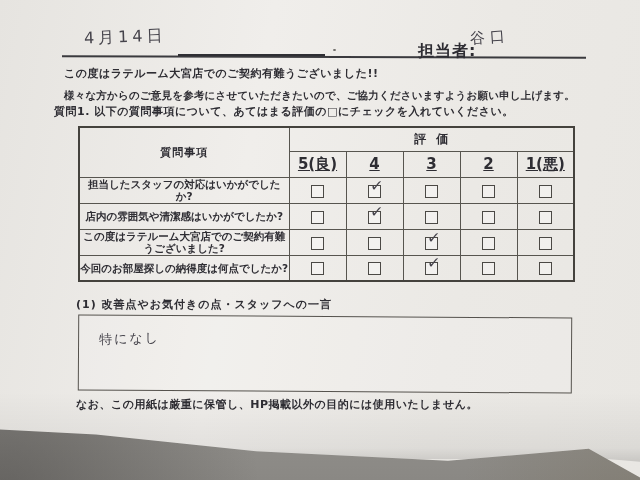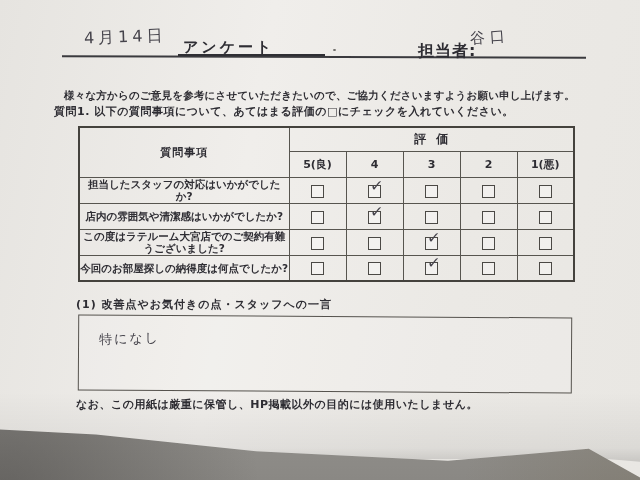--- a/index.html
+++ b/index.html
@@ -46,21 +46,21 @@
   }
   table.rating col.qcol{width:210px;}
   table.rating col.rcol{width:57px;}
   table.rating th, table.rating td{
     border:1px solid #57554f; color:var(--print); font-weight:bold;
     text-align:center; vertical-align:middle; padding:0;margin-top:40px;
   }
   table.rating{border:2px solid #44423d;}
   th.q-head{font-size:11px; letter-spacing:1px; height:50px;}
   th.r-head{font-size:12px; letter-spacing:10px; text-indent:10px; height:24px;}
-  tr.cols-row th{font-size:11px; height:26px;}
+  tr.cols-row th{font-size:15px; height:26px;text-decoration:underline;}
   td.q-cell{font-size:10.5px; height:26px; line-height:1.15; padding:1px 2px;}
   td.r-cell{height:26px;}
   .checkbox{
     position:relative; display:inline-block; width:13px; height:13px;
     border:1.5px solid #4b4945; background:rgba(255,255,255,.35); vertical-align:middle;
   }
   .check{
     position:absolute; left:1px; top:-8px; font-size:16px; line-height:1;
     color:var(--ink); font-weight:normal; transform:rotate(3deg);
   }
@@ -72,27 +72,27 @@
   }
   .comment-text{position:absolute; left:20px; top:14px; font-size:13px; letter-spacing:2px; transform:rotate(-2deg);}
   .footer-note{position:absolute; left:76px; top:397px; font-size:11px; letter-spacing:.5px;}
 </style>
 </head>
 <body>
 
 <div class="paper">
 
   <div class="date hand">4月14日</div>
-  <div class="title print">アンケート</div>
   <div class="title-rule"></div>
   <div class="title-rule-thick"></div>
   <div class="stray-dot"></div>
   <div class="staff-label print">担当者:</div>
   <div class="staff-name hand">谷口</div>
 
+  <div class="greet1 print">この度はラテルーム大宮店でのご契約有難うございました!!</div>
   <div class="greet2 print">様々な方からのご意見を参考にさせていただきたいので、ご協力くださいますようお願い申し上げます。</div>
   <div class="instruction print">質問1. 以下の質問事項について、あてはまる評価の□にチェックを入れていください。</div>
 
   <table class="rating">
     <colgroup>
       <col class="qcol">
         <col class="rcol">
         <col class="rcol">
         <col class="rcol">
         <col class="rcol">

